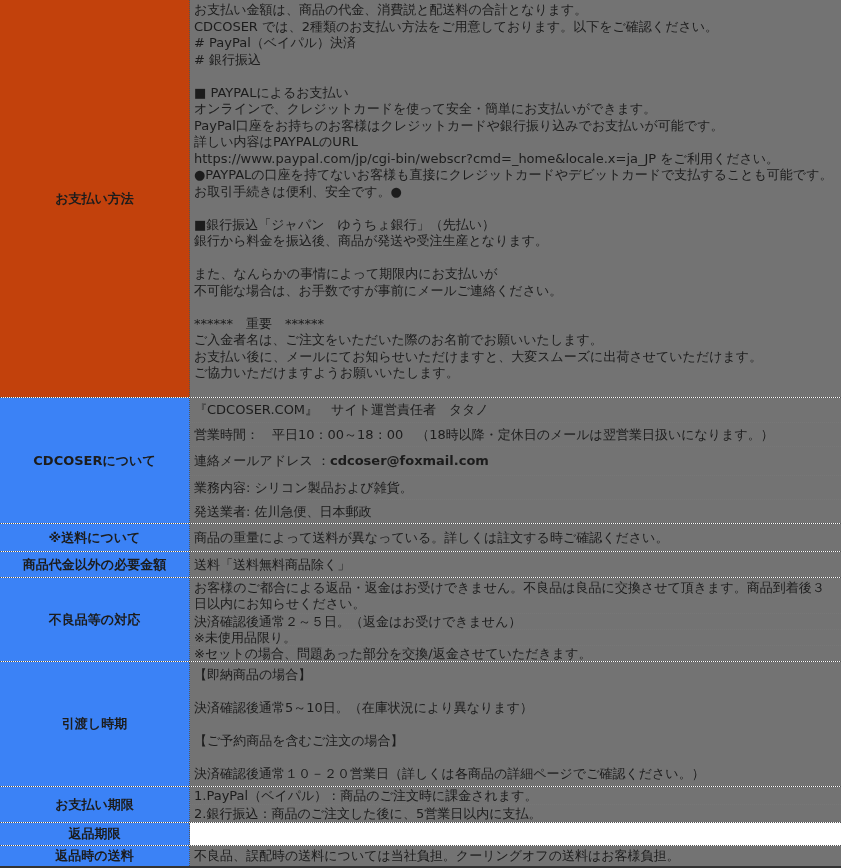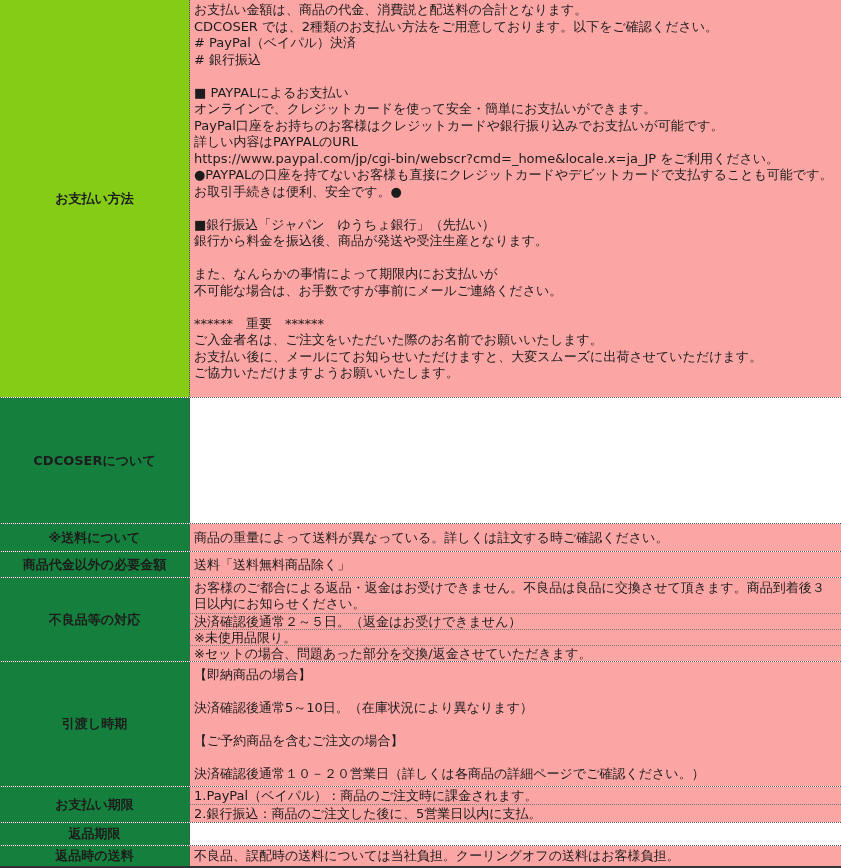--- a/index.html
+++ b/index.html
@@ -17,36 +17,36 @@
   .row {
     display: flex;
     width: 100%;
     border-top: 1px dotted #555555;
   }
   .row.first { border-top: none; }
   .label-cell {
     width: 190px;
     flex: 0 0 190px;
     border-right: 1px dotted #555555;
-    background: #15803d;
+    background: #3b82f6;
     display: flex;
     align-items: center;
     justify-content: center;
     font-weight: bold;
     text-align: center;
     line-height: 16px;
     padding: 0 2px;
   }
-  .label-cell.white { background: #84cc16; }
+  .label-cell.white { background: #c2410c; }
   .content-col {
     flex: 1 1 auto;
     display: flex;
     flex-direction: column;
     min-width: 0;
-    background: #fca5a5;
+    background: #737373;
   }
   .sub {
     display: flex;
     align-items: center;
     padding: 0 4px;
     border-top: 1px dotted #777777;
     line-height: 16px;
     overflow: hidden;
   }
   .sub.first { border-top: none; }
@@ -87,20 +87,30 @@
 
 ******　重要　******
 ご入金者名は、ご注文をいただいた際のお名前でお願いいたします。
 お支払い後に、メールにてお知らせいただけますと、大変スムーズに出荷させていただけます。
 ご協力いただけますようお願いいたします。</div>
     </div>
   </section>
 
   <section class="row" style="height:126px">
     <div class="label-cell">CDCOSERについて</div>
+    <div class="content-col">
+      <div class="sub first" style="height:24px">『CDCOSER.COM』　サイト運営責任者　タタノ</div>
+      <div class="sub" style="height:24px">営業時間：　平日10：00～18：00　（18時以降・定休日のメールは翌営業日扱いになります。）</div>
+      <div class="sub" style="height:29px">
+        <span>連絡メールアドレス ： </span>
+          <span class="email">cdcoser@foxmail.com</span>
+      </div>
+      <div class="sub" style="height:24px">業務内容: シリコン製品および雑貨。</div>
+      <div class="sub" style="height:24px">発送業者: 佐川急便、日本郵政</div>
+    </div>
   </section>
 
   <section class="row" style="height:28px">
     <div class="label-cell">※送料について</div>
     <div class="content-col">
       <div class="sub first" style="flex:1">商品の重量によって送料が異なっている。詳しくは註文する時ご確認ください。</div>
     </div>
   </section>
 
   <section class="row" style="height:26px">

